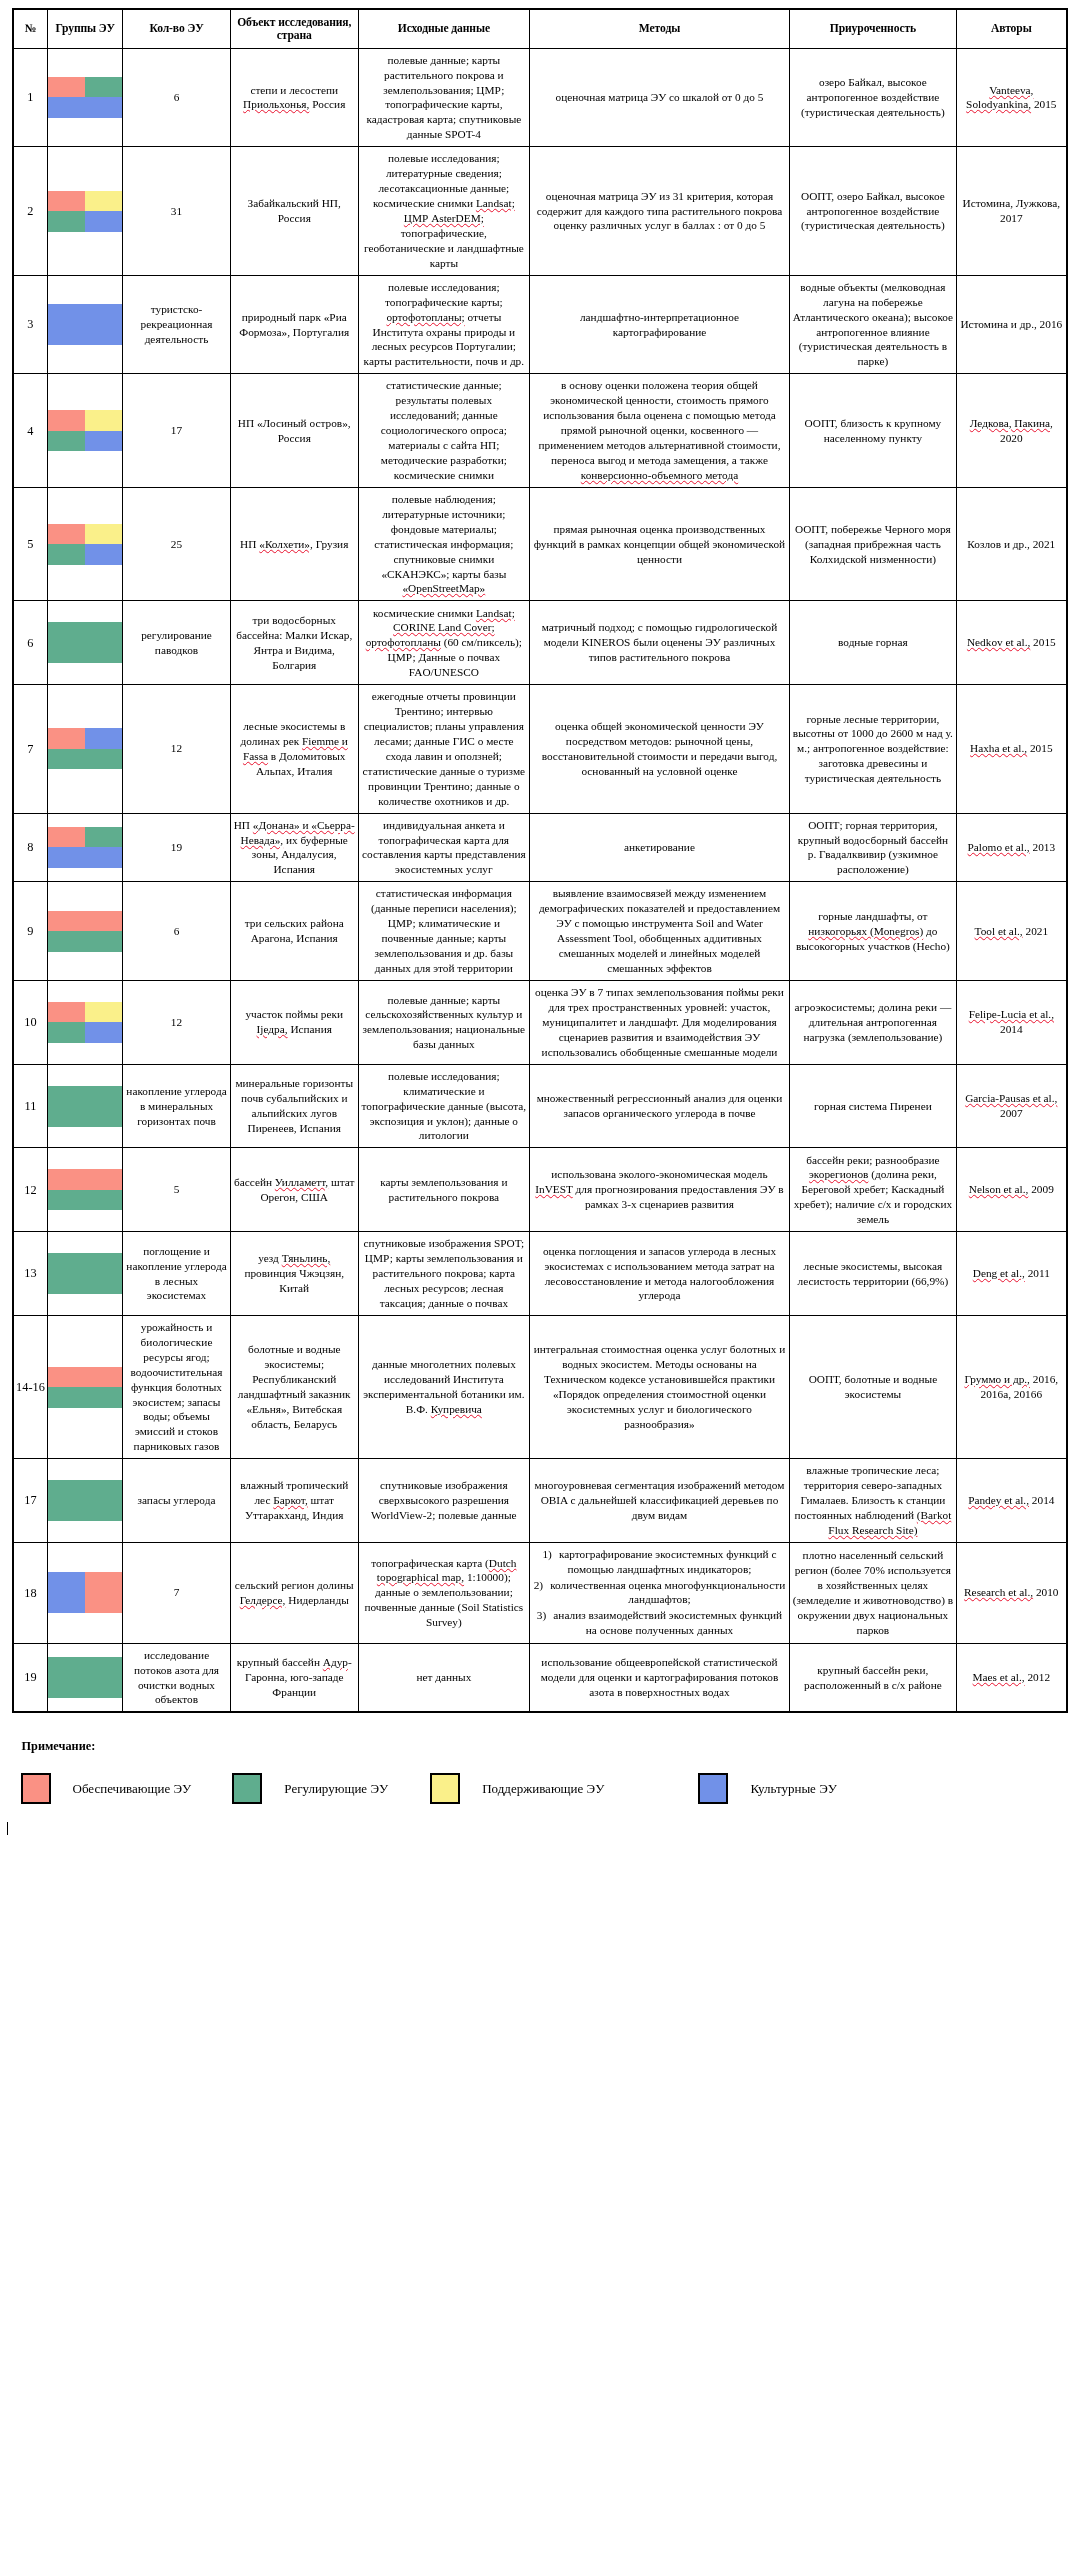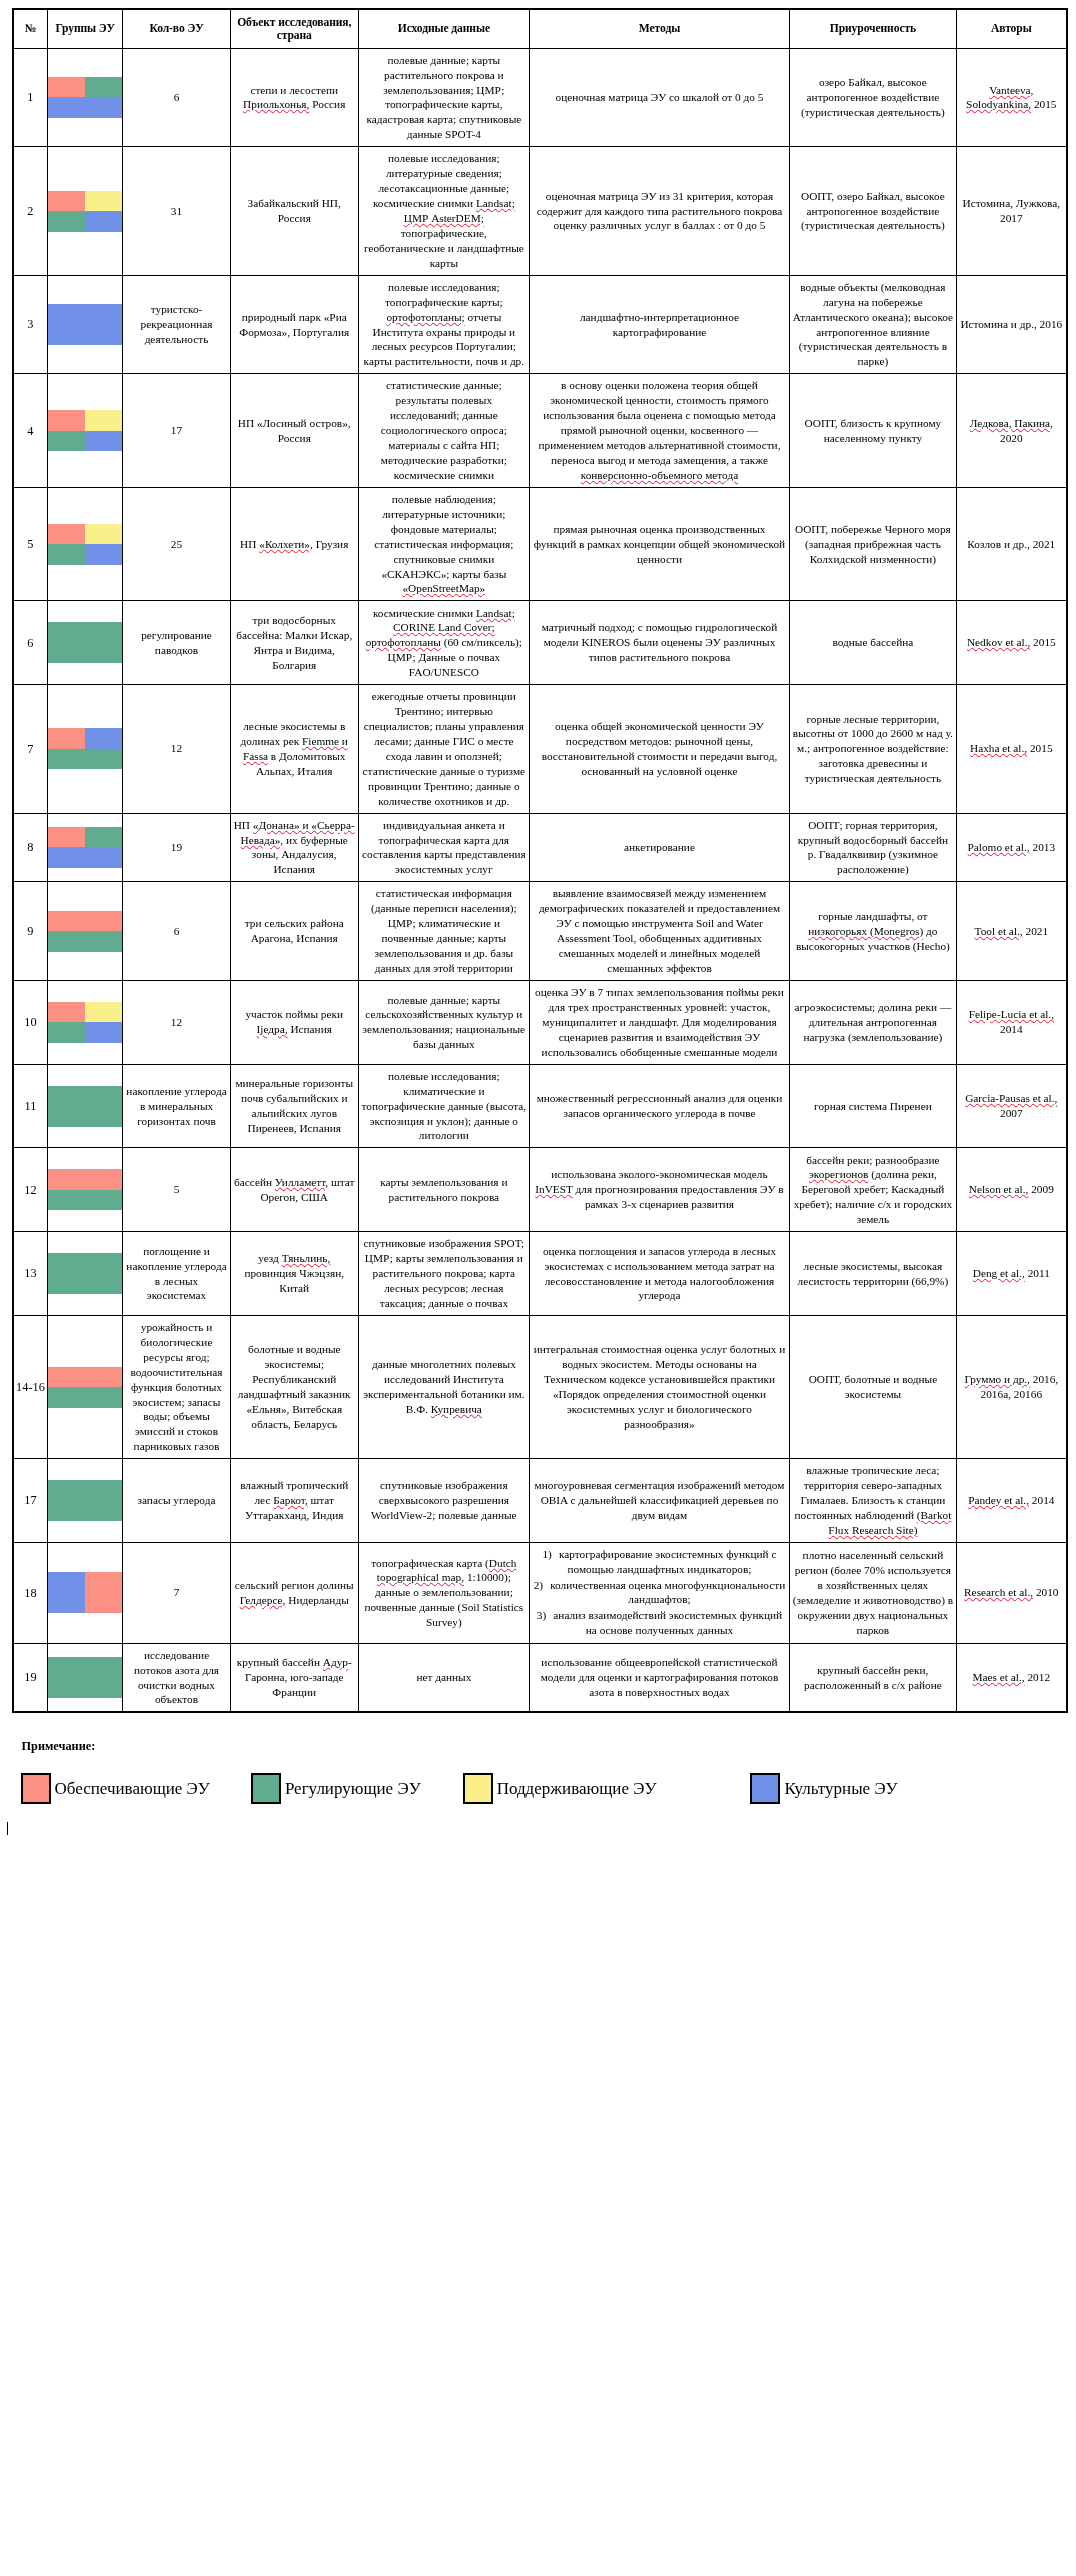--- a/index.html
+++ b/index.html
@@ -123,22 +123,22 @@
     align-items: center;
   }
   .legend-chip {
     width: 30px;
     height: 31px;
     border: 2px solid #000;
     box-sizing: border-box;
     flex: 0 0 auto;
   }
   .legend-label {
-    font-size: 17px;
-    margin-left: 4px;
+    font-size: 13px;
+    margin-left: 22px;
     white-space: nowrap;
     text-align: center;
   }
   .li-1 { margin-left: 15px; }
   .li-2 { margin-left: 41px; }
   .li-3 { margin-left: 42px; }
   .li-4 { margin-left: 59px; padding-left: 35px; }
   .tail-mark {
     margin: 18px 0 0 6.8px;
     width: 1.4px;
@@ -303,21 +303,21 @@
                   <div class="swatch" style="background: rgb(95, 173, 142);"></div>
                   <div class="swatch" style="background: rgb(95, 173, 142);"></div>
                 </div>
               </div>
             </div>
           </td>
           <td>регулирование паводков</td>
           <td>три водосборных бассейна: Малки Искар, Янтра и Видима, Болгария</td>
           <td>космические снимки <span class="sq">Landsat; CORINE Land Cover; ортофотопланы</span> (60 см/пиксель); ЦМР; Данные о почвах FAO/UNESCO</td>
           <td>матричный подход; с помощью гидрологической модели KINEROS были оценены ЭУ различных типов растительного покрова</td>
-          <td>водные бассейна</td>
+          <td>водные горная</td>
           <td><span class="sq">Nedkov et al.,</span> 2015</td>
         </tr>
         <tr>
           <td class="num-cell">7</td>
           <td class="groups-cell">
             <div class="groups-box">
               <div class="swatch-grid">
                 <div class="swatch-row">
                   <div class="swatch" style="background: rgb(250, 145, 132);"></div>
                   <div class="swatch" style="background: rgb(113, 145, 232);"></div>

